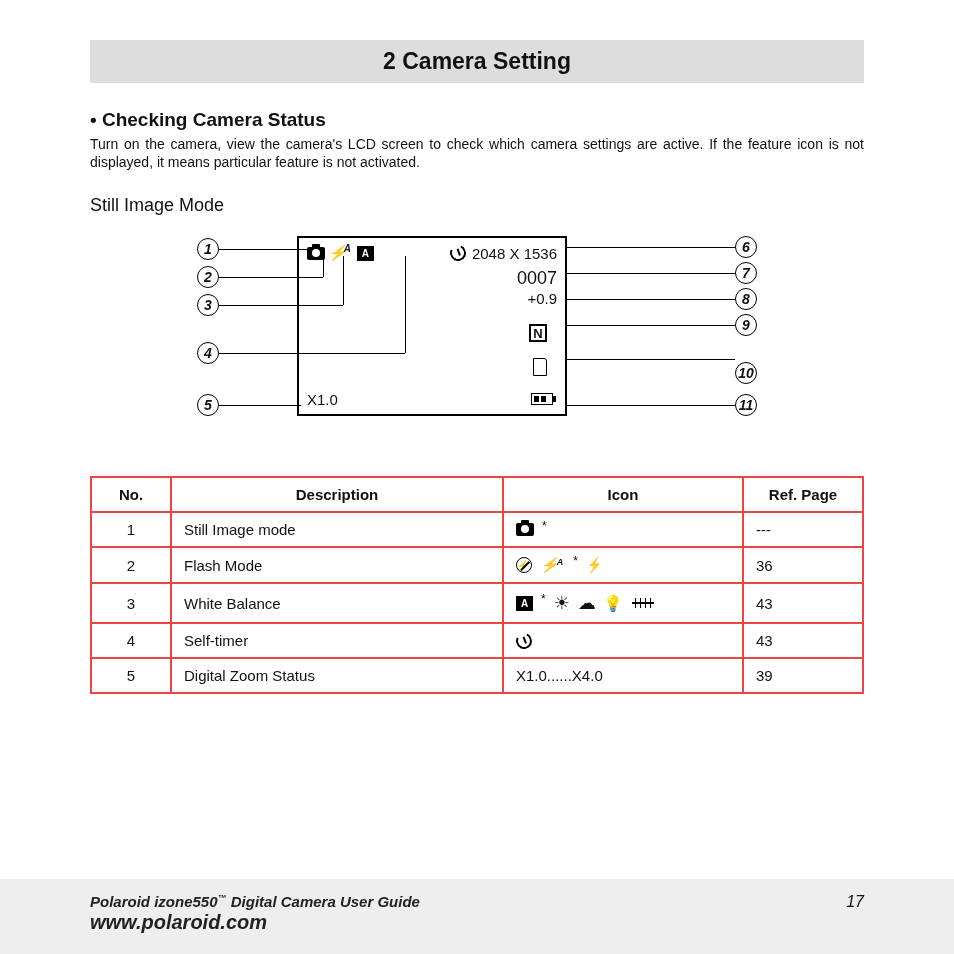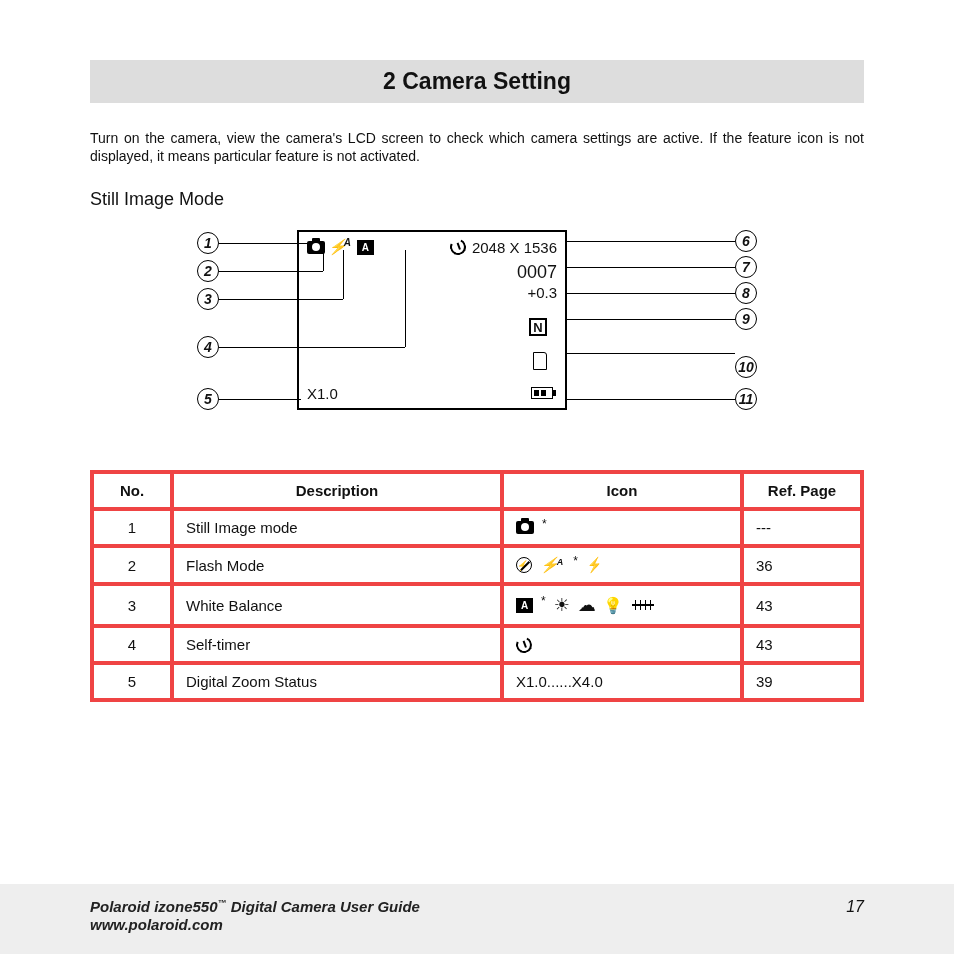--- a/index.html
+++ b/index.html
@@ -5,21 +5,21 @@
   * { box-sizing: border-box; margin: 0; padding: 0; }
   body {
     width: 954px;
     height: 954px;
     background: #fff;
     font-family: Arial, Helvetica, sans-serif;
     color: #111;
     position: relative;
   }
   .page {
-    padding: 60px 90px 0 90px;
+    padding: 40px 90px 0 90px;
   }
   .chapter-title {
     background: #ddd;
     text-align: center;
     font-weight: bold;
     font-size: 23px;
     padding: 8px 0;
     margin-bottom: 26px;
   }
   .section-title {
@@ -152,21 +152,21 @@
   }
 
   
   table.ref {
     border-collapse: collapse;
     width: 100%;
     font-size: 15px;
     margin-top: 10px;
   }
   table.ref th, table.ref td {
-    border: 4px solid #ef4444;
+    border: 2px solid #ef4444;
     padding: 8px 12px;
     text-align: left;
     vertical-align: middle;
   }
   table.ref th {
     font-weight: bold;
     text-align: center;
   }
   table.ref td.num { text-align:center; width: 80px;}
   table.ref td.ref { width: 120px; }
@@ -190,30 +190,34 @@
   .footer {
     position: absolute;
     left: 0; right: 0; bottom: 0;
     background: #eee;
     padding: 14px 90px 20px 90px;
     display: flex;
     justify-content: space-between;
     align-items: flex-start;
   }
   .footer .guide { font-style: italic; font-weight: bold; font-size: 15px; color:#222;}
-  .footer .url { font-style: italic; font-weight: bold; font-size: 15px; color:#222;text-align:center;}
+  .footer .url { font-style: italic; font-weight: bold; font-size: 20px; color:#222;text-align:center;}
   .footer .pnum { font-style: italic; font-weight: normal; font-size: 16px;}
   .tm { font-size: 9px; vertical-align: super; }
 </style>
 </head>
 <body>
 
 <div class="page">
   <div class="chapter-title">2 Camera Setting</div>
 
+  <div class="section-title">
+    <span>•</span>
+    <span>Checking Camera Status</span>
+  </div>
   <div class="section-body">Turn on the camera, view the camera's LCD screen to check which camera settings are active. If the feature icon is not displayed, it means particular feature is not activated.</div>
 
   <div class="mode-label">Still Image Mode</div>
 
   <div class="diagram">
 
     <div class="circ" style="left:0; top:12px;">1</div>
     <div class="circ" style="left:0; top:40px;">2</div>
     <div class="circ" style="left:0; top:68px;">3</div>
     <div class="circ" style="left:0; top:116px;">4</div>
@@ -248,21 +252,21 @@
           <span class="cam-icon"></span>
           <span class="flash-auto">⚡<span style="font-size:10px;position:relative;top:-6px;left:-3px;">A</span></span>
           <span class="wb-box">A</span>
         </div>
         <div class="icons-right">
           <span class="timer-icon"></span>
           <span>2048 X 1536</span>
         </div>
       </div>
       <div class="r1">0007</div>
-      <div class="r2">+0.3</div>
+      <div class="r2">+0.9</div>
       <div class="r3"><span class="nbox">N</span></div>
       <div class="r4"><span class="card-icon"></span></div>
       <div class="r5"><span class="batt"><span class="cell" style="left:2px;"></span><span class="cell" style="left:9px;"></span></span></div>
       <div class="zoom">X1.0</div>
     </div>
   </div>
 
   <table class="ref">
     <thead>
       <tr>

